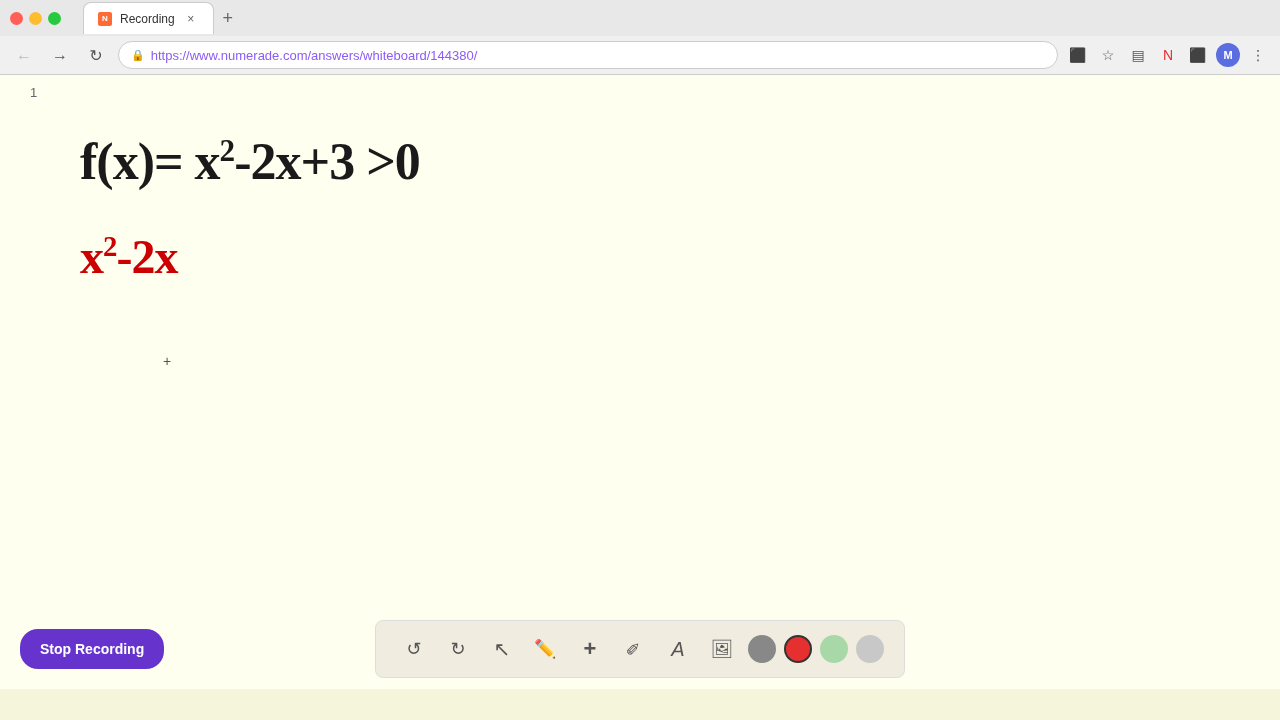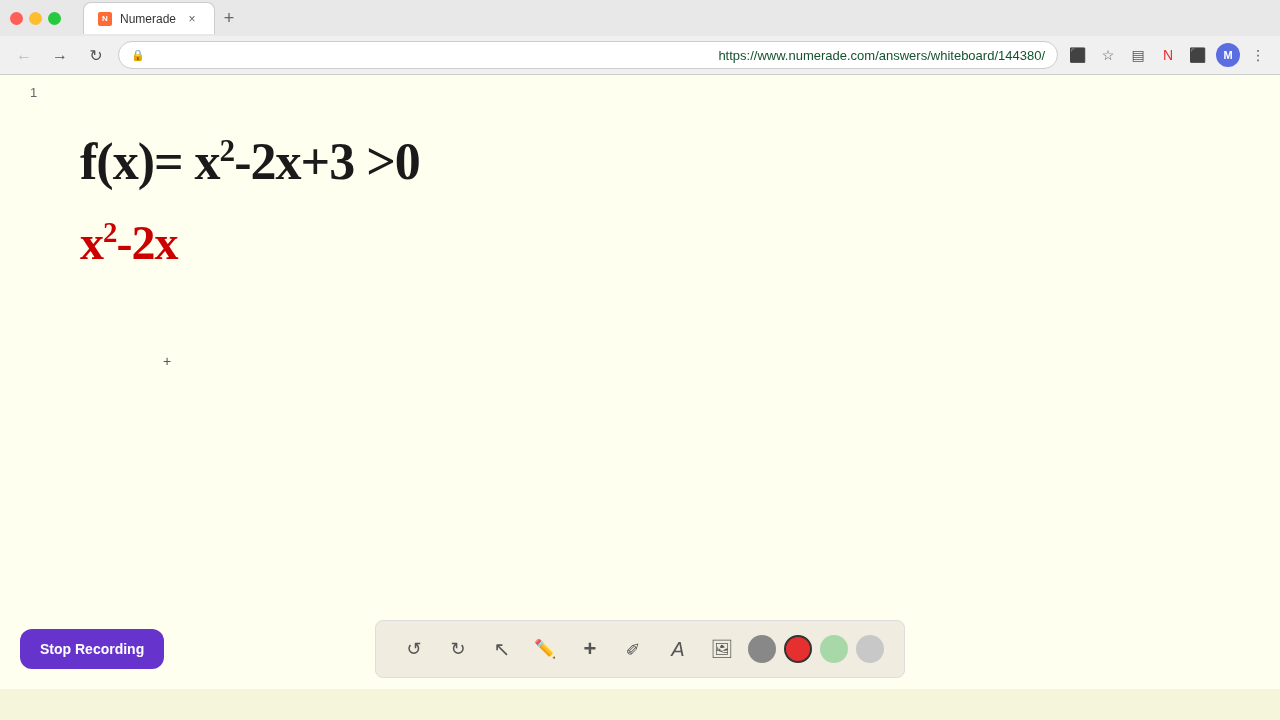--- a/index.html
+++ b/index.html
@@ -152,23 +152,22 @@
       gap: 6px;
     }
 
     .url-lock {
       color: #888;
       font-size: 11px;
     }
 
     .url-text {
       font-size: 13px;
-      color: #14532d;
+      color: #8b5cf6;
       flex: 1;
-      text-align: right;
     }
 
     .toolbar-icons {
       display: flex;
       gap: 6px;
       align-items: center;
     }
 
     .toolbar-icon-btn {
       width: 24px;
@@ -236,21 +235,21 @@
       line-height: 1;
       letter-spacing: -1px;
     }
 
     .equation-red {
       font-size: 48px;
       font-weight: 900;
       color: #cc0000;
       font-family: 'Georgia', serif;
       line-height: 1;
-      margin-top: 30px;
+      margin-top: 44px;
       letter-spacing: -1px;
     }
 
     sup {
       font-size: 0.6em;
       vertical-align: super;
     }
 
     .cursor-plus {
       position: absolute;
@@ -270,21 +269,21 @@
       height: 80px;
       display: flex;
       align-items: center;
       padding: 0 20px;
     }
 
     .stop-recording-btn {
       background: #6633cc;
       color: white;
       border: none;
-      border-radius: 12px;
+      border-radius: 18px;
       padding: 12px 20px;
       font-size: 14px;
       font-weight: 600;
       cursor: pointer;
       white-space: nowrap;
     }
 
     .drawing-tools {
       display: flex;
       align-items: center;
@@ -336,21 +335,21 @@
     <div class="window-controls">
       <button class="window-btn btn-close"></button>
       <button class="window-btn btn-min"></button>
       <button class="window-btn btn-max"></button>
     </div>
     <div class="tab-bar" style="flex:1; display:flex; align-items:center;">
       <div class="tab">
         <div class="tab-favicon">
           <span>N</span>
         </div>
-        <span class="tab-title">Numerade</span>
+        <span class="tab-title">Recording</span>
         <button class="tab-close">×</button>
       </div>
       <button class="new-tab-btn">+</button>
     </div>
   </div>
 
   <div class="address-bar">
     <button class="nav-btn disabled">←</button>
     <button class="nav-btn">→</button>
     <button class="nav-btn">↻</button>

